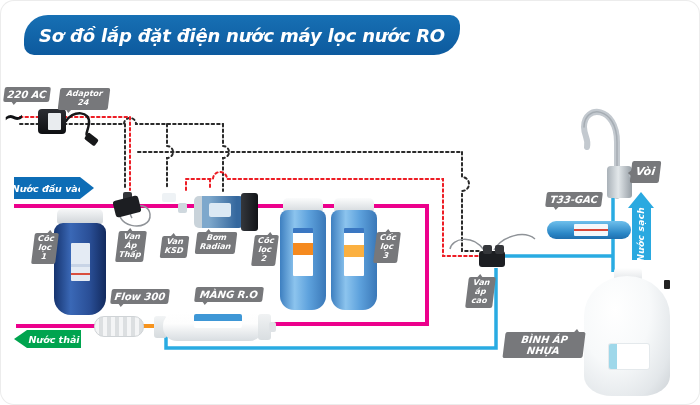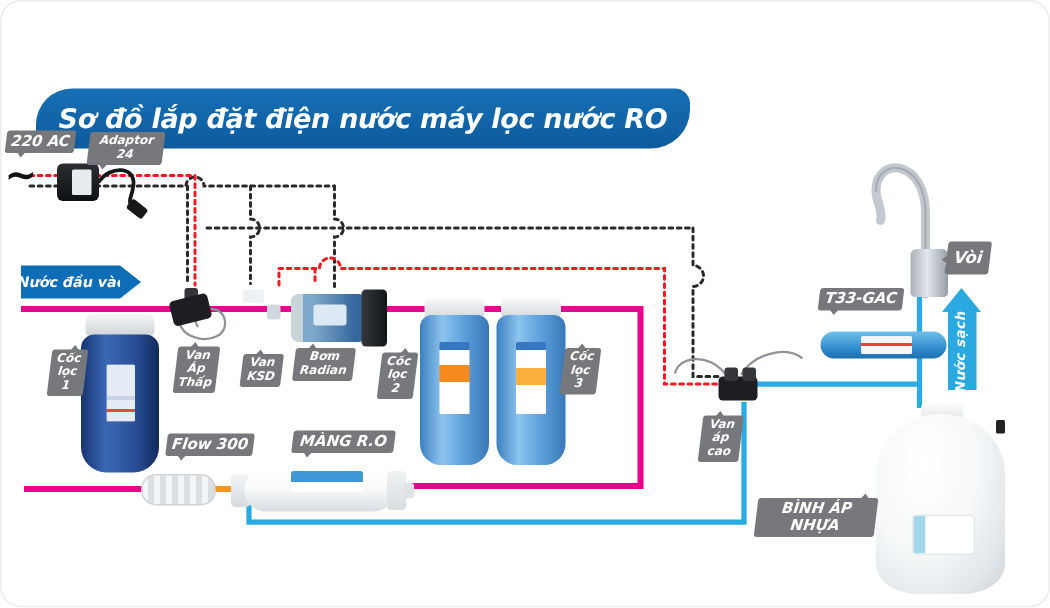--- a/index.html
+++ b/index.html
@@ -6,21 +6,21 @@
   #stage{
     position:relative;width:700px;height:405px;overflow:hidden;
     background:#fff;border-radius:14px;box-shadow:0 0 0 1px #ececec inset;
     font-family:"DejaVu Sans",sans-serif;
   }
   
   .banner{
     position:absolute;left:24px;top:15px;width:436px;height:40px;
     background:linear-gradient(180deg,#1770b4,#0d5a9e);
     border-radius:24px 10px 26px 10px;
-    display:flex;align-items:center;justify-content:center;margin-top:44px;
+    display:flex;align-items:center;justify-content:center;
   }
   .banner span{
     color:#fff;font-weight:bold;font-style:italic;font-size:18px;letter-spacing:-.2px;white-space:nowrap;
   }
   
   svg.wires{position:absolute;left:0;top:0;z-index:1;}
   
   .callout{
     position:absolute;z-index:5;background:#77787b;color:#fff;
     font-weight:bold;font-style:italic;text-align:center;
@@ -239,20 +239,24 @@
     <div class="part tank-neck"></div>
     <div class="part tank-body"></div>
     <div class="part tank-nub"></div>
     <div class="part tank-sticker"></div>
   </div>
 
   <div class="arrow arrow-in">
     <div class="shaft">Nước đầu vào</div>
     <div class="head"></div>
   </div>
+  <div class="arrow arrow-waste">
+    <div class="head"></div>
+    <div class="shaft">Nước thải</div>
+  </div>
   <div class="arrow arrow-clean">
     <div class="head"></div>
     <div class="shaft">
       <span>Nước sạch</span>
     </div>
   </div>
 
   <div class="callout f10 pt-b" style="left:4px;top:87px;width:46px;">220 AC</div>
   <div class="callout f8 pt-b" style="left:59px;top:88px;width:50px;">Adaptor 24</div>
 

